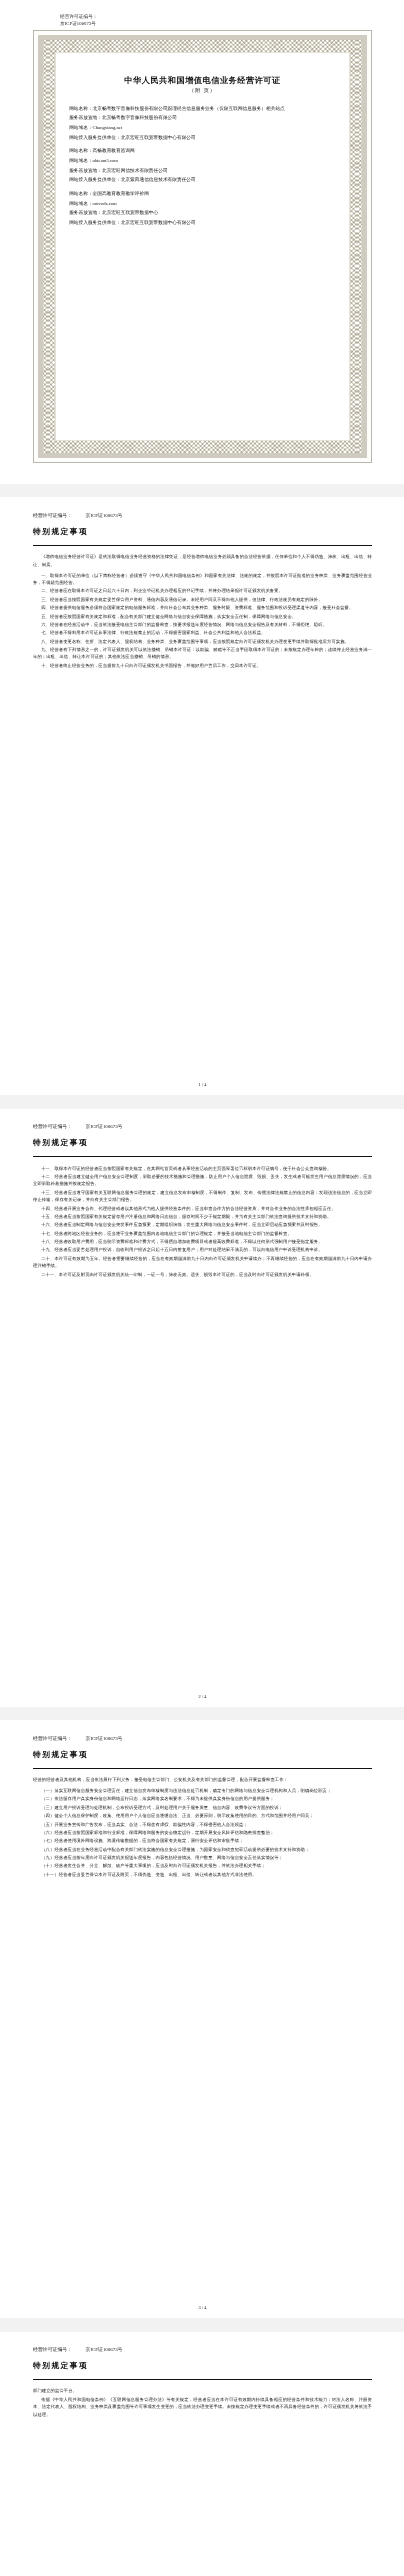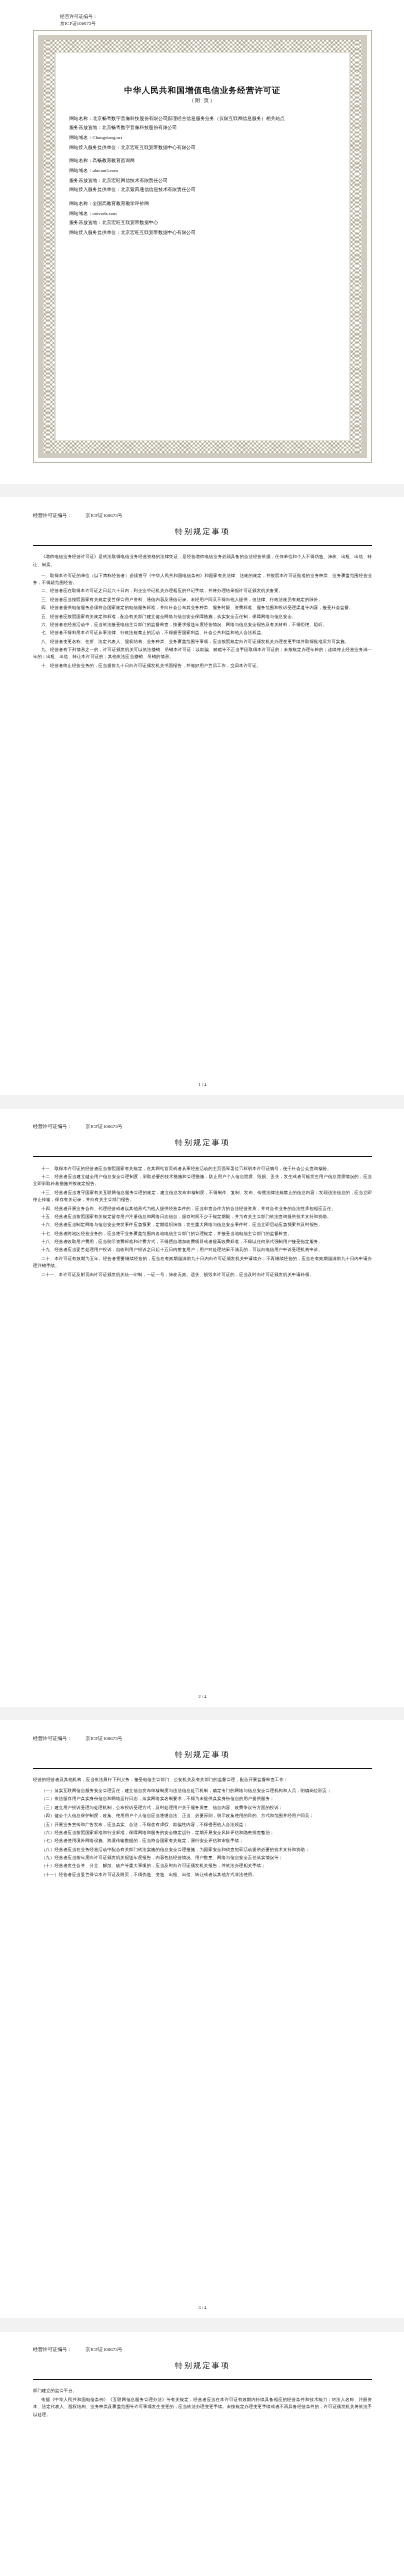--- a/index.html
+++ b/index.html
@@ -63,21 +63,21 @@
     background: #ffffff;
     border: 0.5px solid #e4e1d8;
     padding: 9.3px 13.4px 16.5px 13.4px;
     min-height: 361px;
   }
   .cert-title {
     text-align: center;
     font-size: 8.2px;
     font-weight: bold;
     letter-spacing: 0.5px;
-    margin: 23px 0 1px 0;
+    margin: 13px 0 1px 0;
   }
   .cert-subtitle {
     text-align: center;
     font-size: 5.2px;
     margin-bottom: 9.3px;
     letter-spacing: 1px;
   }
   .cert-rows { font-size: 4.7px; line-height: 2.05; }
   .cert-row { white-space: nowrap; }
   .cert-row .lbl { }
@@ -90,23 +90,22 @@
     line-height: 1.6;
     margin-bottom: 7.2px;
   }
   .doc-head .row {
     display: flex;
     align-items: baseline;
   }
   .doc-head .label { white-space: nowrap; }
   .doc-head .value { margin-left: 13.4px; white-space: nowrap; }
   .doc-title {
-    text-align: center;
     font-size: 7.7px;
-    font-weight: normal;
+    font-weight: bold;
     letter-spacing: 1.5px;
     margin: 1px 0 8.2px 0;
   }
   .rule {
     border: 0;
     border-top: 0.5px solid #111;
     margin: 0 0 7.2px 0;
   }
   .para {
     font-size: 4.3px;

